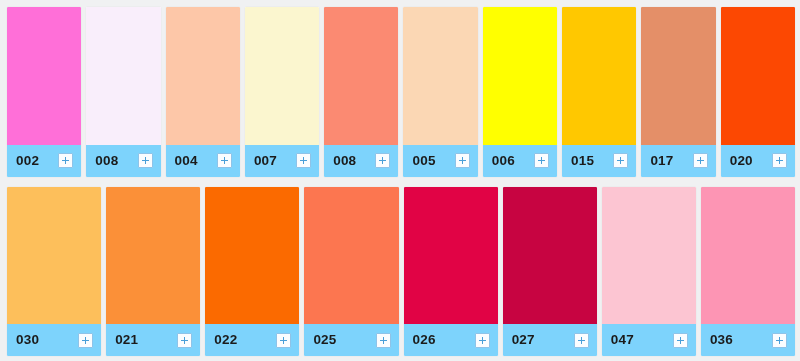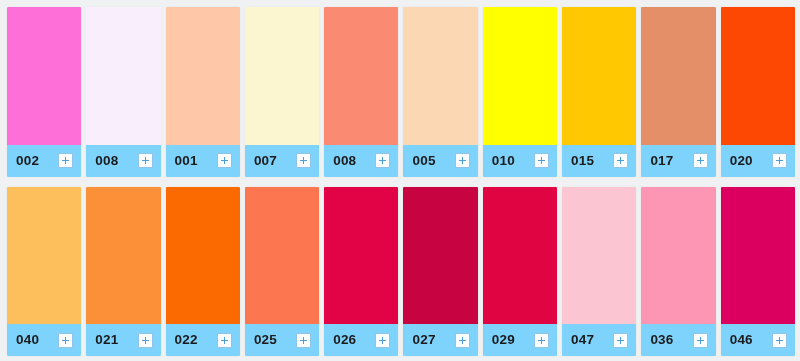--- a/index.html
+++ b/index.html
@@ -119,21 +119,21 @@
       <div class="swatch-card">
         <div class="swatch-color" style="background-color: rgb(249, 238, 251);"></div>
         <div class="swatch-footer">
           <span class="swatch-code">008</span>
           <button class="add-button" aria-label="+"></button>
         </div>
       </div>
       <div class="swatch-card">
         <div class="swatch-color" style="background-color: rgb(253, 199, 168);"></div>
         <div class="swatch-footer">
-          <span class="swatch-code">001</span>
+          <span class="swatch-code">004</span>
           <button class="add-button" aria-label="+"></button>
         </div>
       </div>
       <div class="swatch-card">
         <div class="swatch-color" style="background-color: rgb(251, 246, 207);"></div>
         <div class="swatch-footer">
           <span class="swatch-code">007</span>
           <button class="add-button" aria-label="+"></button>
         </div>
       </div>
@@ -147,21 +147,21 @@
       <div class="swatch-card">
         <div class="swatch-color" style="background-color: rgb(251, 215, 180);"></div>
         <div class="swatch-footer">
           <span class="swatch-code">005</span>
           <button class="add-button" aria-label="+"></button>
         </div>
       </div>
       <div class="swatch-card">
         <div class="swatch-color" style="background-color: rgb(255, 255, 0);"></div>
         <div class="swatch-footer">
-          <span class="swatch-code">010</span>
+          <span class="swatch-code">006</span>
           <button class="add-button" aria-label="+"></button>
         </div>
       </div>
       <div class="swatch-card">
         <div class="swatch-color" style="background-color: rgb(255, 200, 0);"></div>
         <div class="swatch-footer">
           <span class="swatch-code">015</span>
           <button class="add-button" aria-label="+"></button>
         </div>
       </div>
@@ -177,21 +177,21 @@
         <div class="swatch-footer">
           <span class="swatch-code">020</span>
           <button class="add-button" aria-label="+"></button>
         </div>
       </div>
     </div>
     <div class="swatch-row">
       <div class="swatch-card">
         <div class="swatch-color" style="background-color: rgb(253, 191, 91);"></div>
         <div class="swatch-footer">
-          <span class="swatch-code">040</span>
+          <span class="swatch-code">030</span>
           <button class="add-button" aria-label="+"></button>
         </div>
       </div>
       <div class="swatch-card">
         <div class="swatch-color" style="background-color: rgb(251, 144, 56);"></div>
         <div class="swatch-footer">
           <span class="swatch-code">021</span>
           <button class="add-button" aria-label="+"></button>
         </div>
       </div>
@@ -217,41 +217,27 @@
         </div>
       </div>
       <div class="swatch-card">
         <div class="swatch-color" style="background-color: rgb(199, 4, 65);"></div>
         <div class="swatch-footer">
           <span class="swatch-code">027</span>
           <button class="add-button" aria-label="+"></button>
         </div>
       </div>
       <div class="swatch-card">
-        <div class="swatch-color" style="background-color: rgb(224, 5, 66);"></div>
-        <div class="swatch-footer">
-          <span class="swatch-code">029</span>
-          <button class="add-button" aria-label="+"></button>
-        </div>
-      </div>
-      <div class="swatch-card">
         <div class="swatch-color" style="background-color: rgb(252, 197, 210);"></div>
         <div class="swatch-footer">
           <span class="swatch-code">047</span>
           <button class="add-button" aria-label="+"></button>
         </div>
       </div>
       <div class="swatch-card">
         <div class="swatch-color" style="background-color: rgb(253, 149, 180);"></div>
         <div class="swatch-footer">
           <span class="swatch-code">036</span>
-          <button class="add-button" aria-label="+"></button>
-        </div>
-      </div>
-      <div class="swatch-card">
-        <div class="swatch-color" style="background-color: rgb(219, 0, 96);"></div>
-        <div class="swatch-footer">
-          <span class="swatch-code">046</span>
           <button class="add-button" aria-label="+"></button>
         </div>
       </div>
     </div>
   </div>
 
 </body></html>

